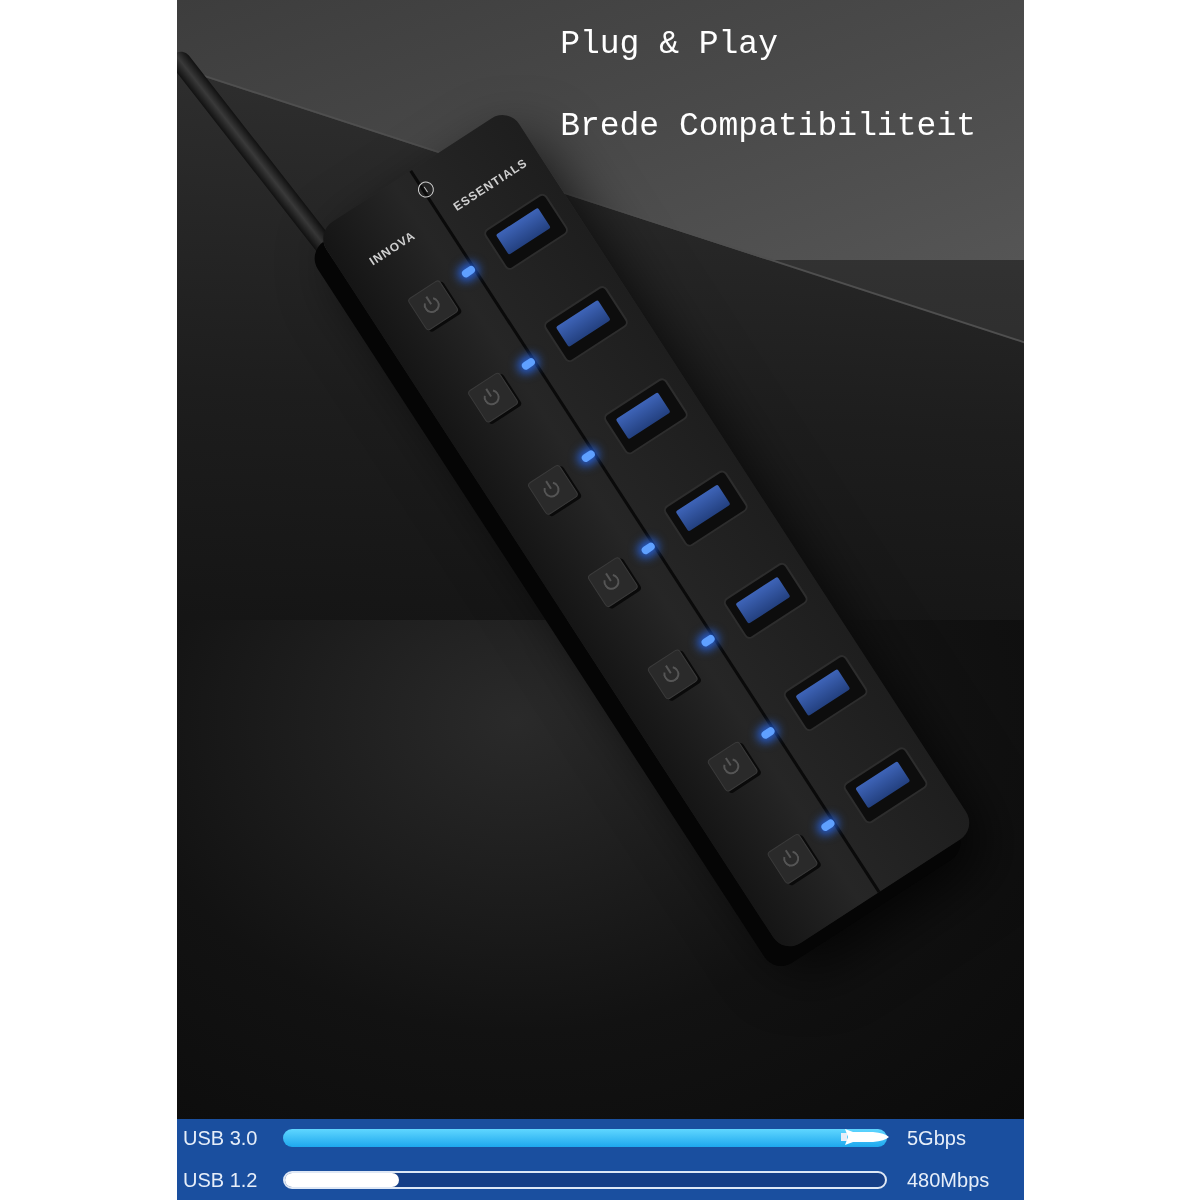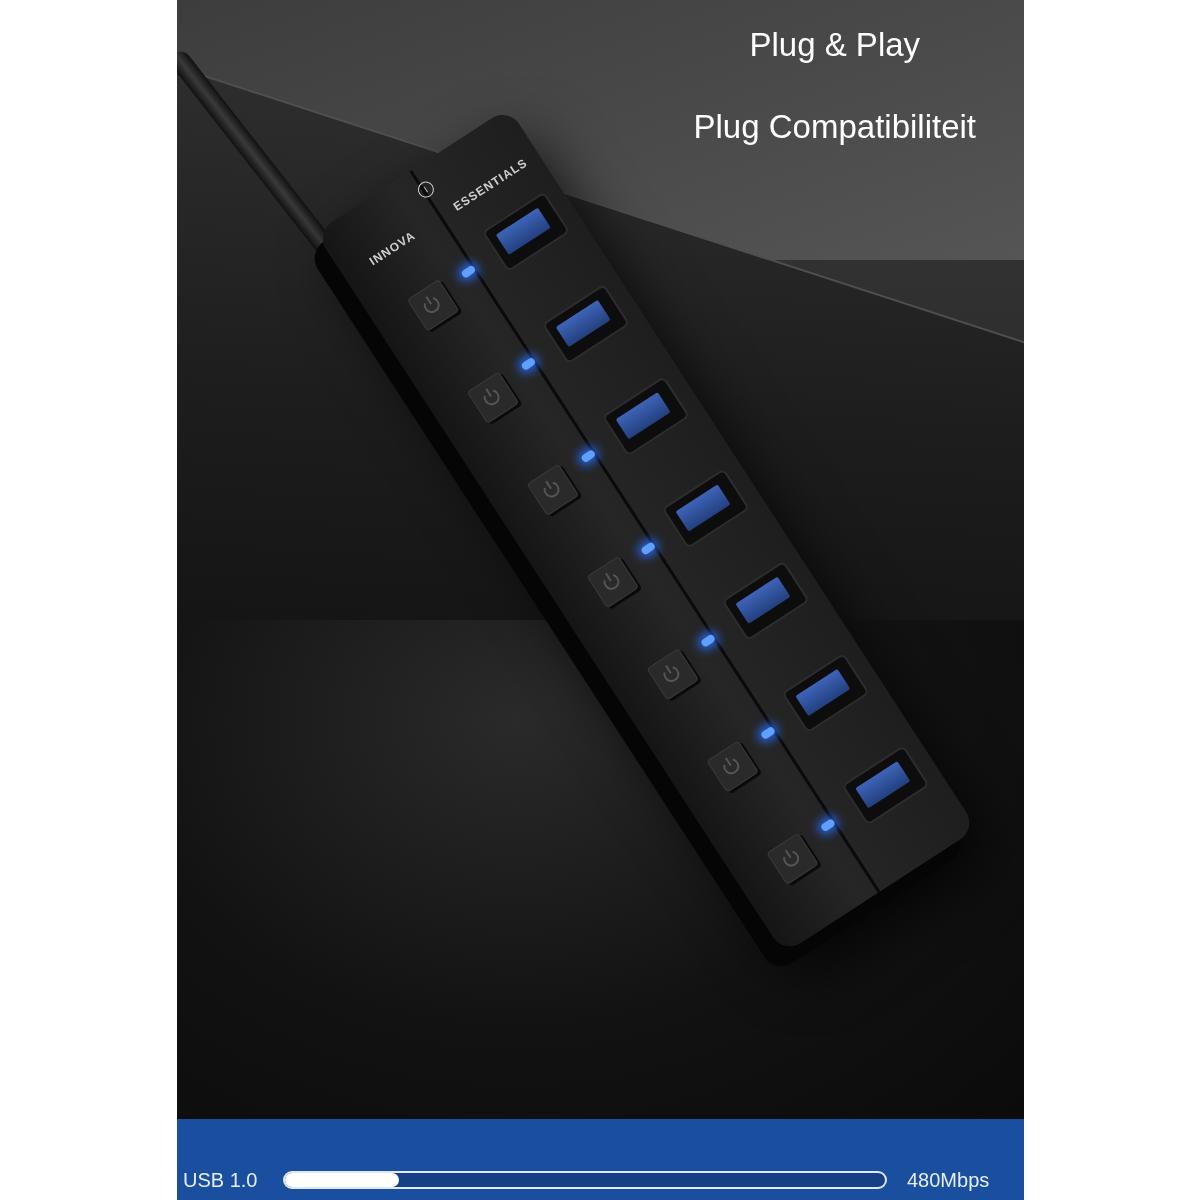--- a/index.html
+++ b/index.html
@@ -23,21 +23,21 @@
   .brand{position:absolute;left:30px;top:48px;color:#cfcfcf;font-size:12px;font-weight:bold;letter-spacing:1px;}
   .brand-logo{position:absolute;left:108px;top:16px;width:14px;height:14px;border:1.5px solid #cfcfcf;border-radius:50%;color:#cfcfcf;font-size:9px;line-height:14px;text-align:center;}
   .brand2{position:absolute;left:130px;top:48px;color:#cfcfcf;font-size:12px;font-weight:bold;letter-spacing:1px;}
   .port-row{position:absolute;left:0;width:230px;height:60px;}
   .port{position:absolute;left:140px;top:0;width:70px;height:44px;background:#0d0d0d;border-radius:6px;border:2px solid #2d2d2d;}
   .port-inner{position:absolute;left:8px;top:8px;width:50px;height:24px;background:linear-gradient(180deg,#3e64b8,#23407f);border-radius:2px;}
   .led{position:absolute;left:100px;top:22px;width:14px;height:8px;border-radius:4px;background:#5fa0ff;box-shadow:0 0 10px 4px rgba(40,110,255,.8);}
   .power-btn{position:absolute;left:40px;top:16px;width:36px;height:36px;background:#2a2a2a;border:1px solid #3a3a3a;border-radius:4px;box-shadow:2px 3px 0 #0a0a0a;}
   .power-icon{position:absolute;left:9px;top:9px;width:16px;height:16px;border:2px solid #555;border-radius:50%;border-top-color:transparent;box-sizing:border-box;}
   .power-icon::after{content:"";position:absolute;left:5px;top:-4px;width:2px;height:9px;background:#555;}
-  .features{position:absolute;right:48px;top:20px;text-align:center;}
+  .features{position:absolute;right:48px;top:20px;text-align:left;font-family:Liberation Mono, monospace;}
   .feature{color:#ffffff;font-size:33px;margin:0 0 32px 0;line-height:50px;}
   .speed-panel{position:absolute;left:0;top:1119px;width:847px;height:81px;background:#1a4f9f;}
   .speed-row{position:absolute;left:0;width:847px;height:36px;}
   .speed-label{position:absolute;left:6px;top:6px;color:#e6eef9;font-size:20px;}
   .speed-track{position:absolute;left:106px;top:8px;width:604px;height:18px;border-radius:9px;}
   .track-30{background:linear-gradient(180deg,#5fd6ff,#1ea8ee);}
   .track-20{border:2px solid #dfe8f5;box-sizing:border-box;background:#163f86;}
   .fill-20{position:absolute;left:0;top:0;height:100%;background:#ffffff;border-radius:9px;}
   .rocket{position:absolute;left:662px;top:2px;width:52px;height:28px;}
   .speed-value{position:absolute;left:730px;top:6px;color:#e6eef9;font-size:20px;}
@@ -117,25 +117,34 @@
         </div>
       <div class="led"></div>
       <div class="port">
           <div class="port-inner"></div>
         </div>
     </div>
   </div>
 
   <div class="features">
     <div class="feature">Plug &amp; Play</div>
-    <div class="feature">Plug Compatibiliteit</div>
+    <div class="feature">Brede Compatibiliteit</div>
   </div>
 
   <div class="speed-panel">
+    <div class="speed-row" style="top:2px">
+      <span class="speed-label">USB 3.0</span>
+      <div class="speed-track track-30"></div>
+      <svg class="rocket" viewBox="0 0 52 28">
+        <path d="M6 6 L14 9 L34 9 Q46 10 50 14 Q46 18 34 19 L14 19 L6 22 L9 14 Z" fill="#ffffff"></path>
+        <path d="M2 10 L8 10 L8 18 L2 18 Z" fill="#e8eef8"></path>
+      </svg>
+      <span class="speed-value">5Gbps</span>
+    </div>
     <div class="speed-row" style="top:44px">
-      <span class="speed-label">USB 1.0</span>
+      <span class="speed-label">USB 1.2</span>
       <div class="speed-track track-20">
         <div class="fill-20" style="width:19%"></div>
       </div>
       <span class="speed-value">480Mbps</span>
     </div>
   </div>
 </div>
 
 </body></html>

